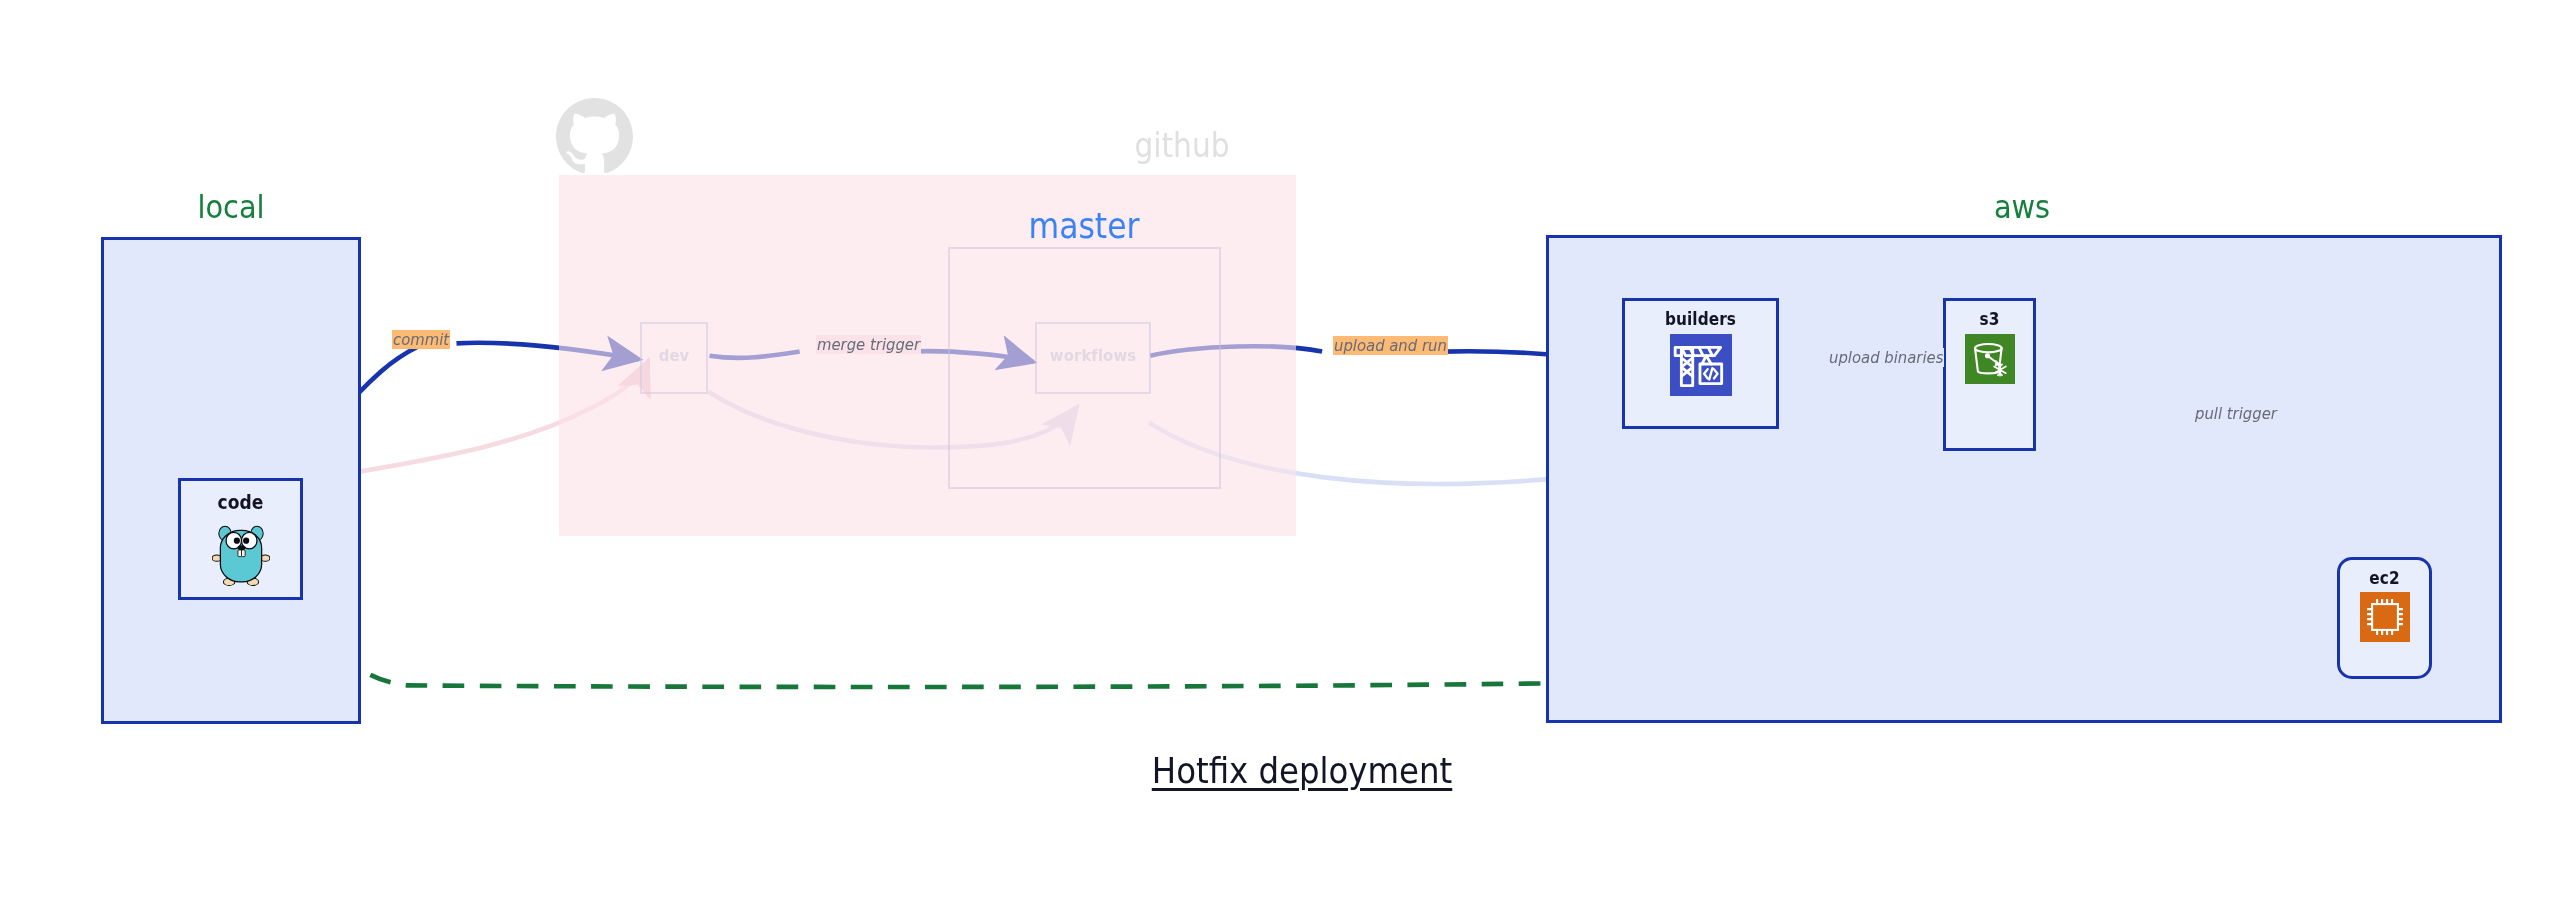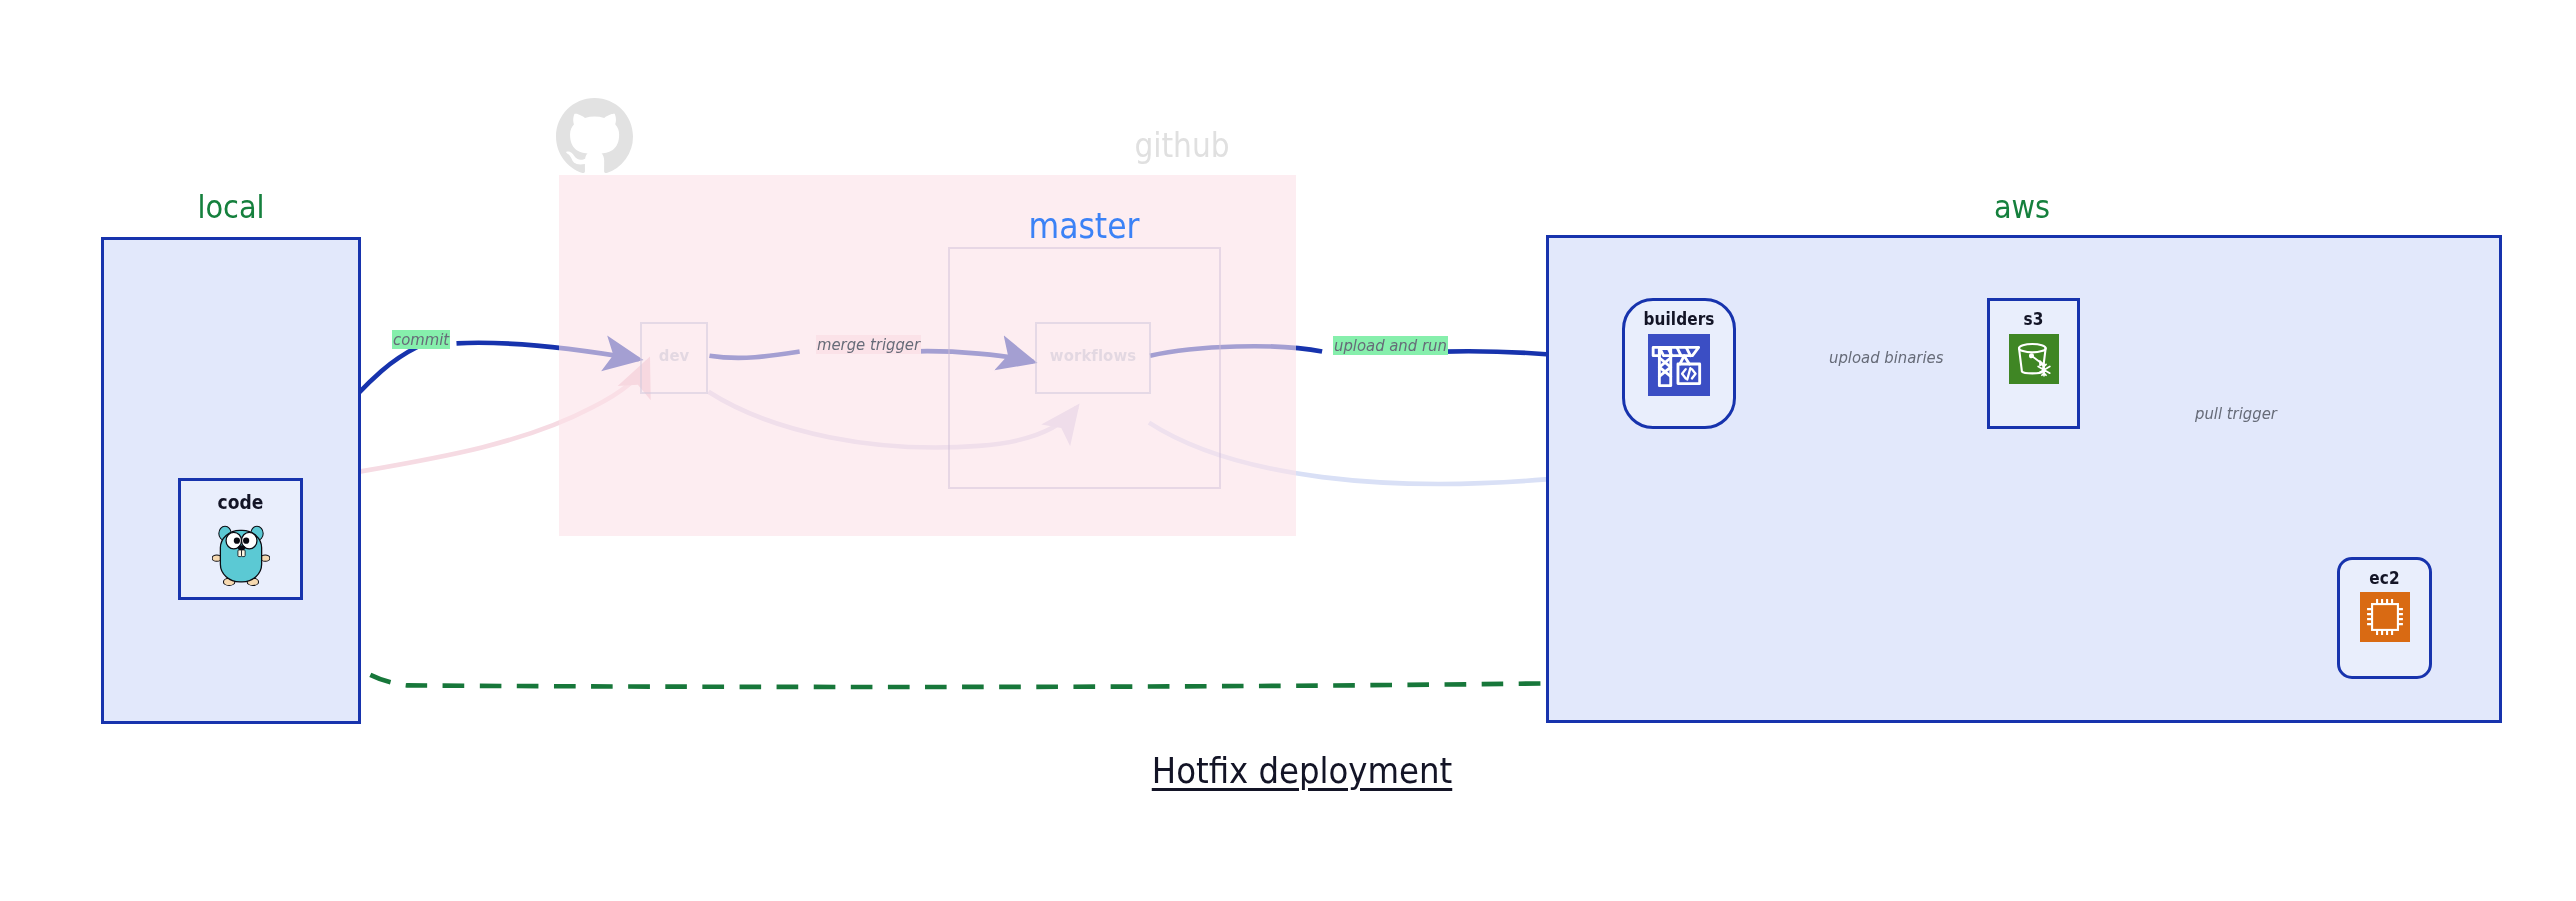--- a/index.html
+++ b/index.html
@@ -28,21 +28,21 @@
     font-stretch:condensed;letter-spacing:0.1px;white-space:nowrap;}
   .node-icon{display:flex;align-items:center;justify-content:center;}
 
   
   .node-faded{background:transparent;border:2.1px solid #d3cade;}
   .node-faded .node-label{color:#cfc8d6;}
 
   
   .edge-label{position:absolute;font-style:italic;color:#666b78;
     font-family:"DejaVu Sans Condensed","DejaVu Sans",sans-serif;
-    font-stretch:condensed;white-space:nowrap;background:#86efac;padding:0 1px;}
+    font-stretch:condensed;white-space:nowrap;background:#fdba74;padding:0 1px;}
   .edge-label.on-pink{background:#fbe2e8;}
   .edge-label.on-blue{background:#e2e8fb;}
 
   
   #diagram-title{position:absolute;text-align:center;width:100%;
     font-family:"DejaVu Sans Condensed","DejaVu Sans",sans-serif;
     font-stretch:condensed;
     color:#131426;text-decoration:underline;text-underline-offset:4.6px;
     text-decoration-thickness:2.6px;white-space:nowrap;}
 
@@ -154,21 +154,21 @@
 
         <rect x="50" y="58" width="7" height="13" rx="2" fill="#fdf6e3" stroke="#0b0b12" stroke-width="1.6"></rect>
         <rect x="57" y="58" width="7" height="13" rx="2" fill="#fdf6e3" stroke="#0b0b12" stroke-width="1.6"></rect>
       </svg>
     </div>
   </div>
 
   <div class="cluster cluster-aws" style="left:1546px;top:235px;width:956px;height:488px;"></div>
   <div class="cluster-title" style="left:1950px;top:188px;width:144px;font-size:32px;">aws</div>
 
-  <div class="node" style="left:1622px;top:298px;width:114px;height:131px;border-radius:31px;">
+  <div class="node" style="left:1622px;top:298px;width:157px;height:131px;">
     <div class="node-label" style="font-size:17px;margin-top:8.2px;">builders</div>
     <div class="node-icon" style="margin-top:5.2px;">
       <svg width="62" height="62" viewBox="0 0 120 120">
         <rect width="120" height="120" fill="#3b4ec4"></rect>
         <g fill="none" stroke="#ffffff" stroke-width="5.5" stroke-linejoin="round" stroke-linecap="round">
 
           <rect x="22" y="28" width="22" height="72"></rect>
 
           <path d="M22,46 L44,64 M44,46 L22,64 M22,64 L44,82 M44,64 L22,82"></path>
 
@@ -181,21 +181,21 @@
           <path d="M70,42 L62,58 M70,42 L80,58"></path>
 
           <rect x="58" y="58" width="42" height="38"></rect>
 
           <path d="M73,68 L66,77 L73,86 M85,68 L92,77 L85,86 M82,66 L76,88" stroke-width="4.5"></path>
         </g>
       </svg>
     </div>
   </div>
 
-  <div class="node" style="left:1987px;top:298px;width:93px;height:131px;text-align:right;">
+  <div class="node" style="left:1943px;top:298px;width:93px;height:153px;text-align:right;">
     <div class="node-label" style="font-size:17px;margin-top:8.2px;">s3</div>
     <div class="node-icon" style="margin-top:5.2px;">
       <svg width="50" height="50" viewBox="0 0 120 120">
         <rect width="120" height="120" fill="#3f8624"></rect>
         <g fill="none" stroke="#ffffff" stroke-width="5" stroke-linejoin="round" stroke-linecap="round">
 
           <ellipse cx="56" cy="34" rx="32" ry="10"></ellipse>
           <path d="M24,34 L31,90 C36,96 76,96 81,90 L88,34"></path>
 
           <path d="M54,52 L78,70" stroke-width="4.5"></path>

